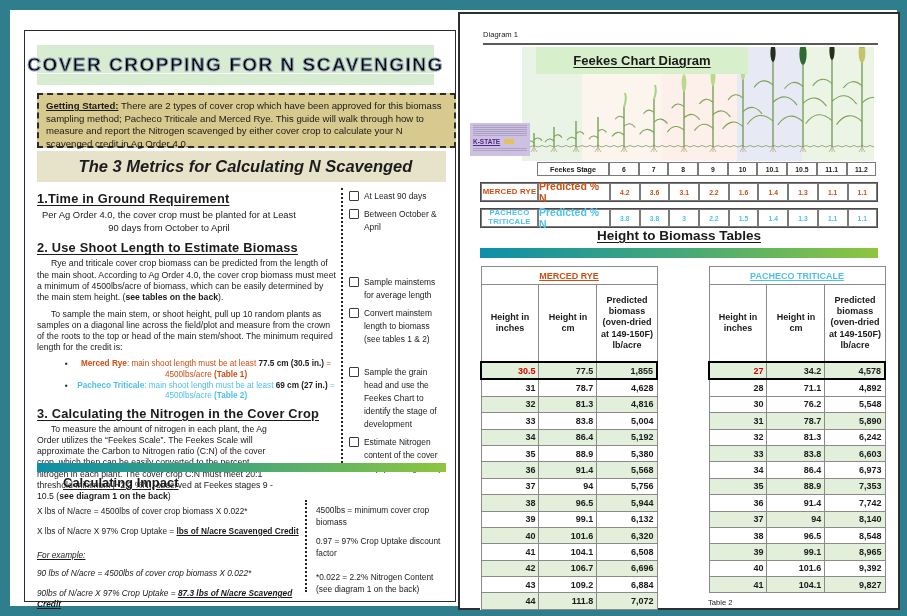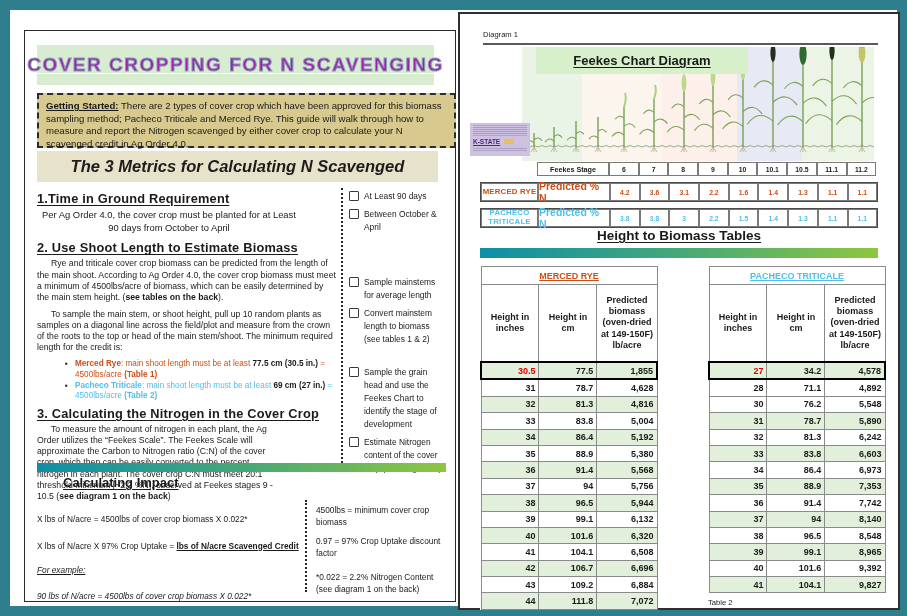--- a/index.html
+++ b/index.html
@@ -18,57 +18,57 @@
   .b{font-weight:bold;}
   .u{text-decoration:underline;}
   .i{font-style:italic;}
   .orange{color:#cf4e14;}
   .blue{color:#4fc0ea;}
 
   
   .title-box{position:absolute;left:12px;top:14px;width:397px;height:40px;background:#d7ecd0;
     display:flex;align-items:center;justify-content:center;}
   .outline-title{
-    font-size:19px;font-weight:800;letter-spacing:1.5px;color:#a21caf;
+    font-size:19px;font-weight:800;letter-spacing:1.5px;color:#000000;
     -webkit-text-stroke:1px #8a98b5;
     text-decoration:underline;text-decoration-color:#ffffff;text-underline-offset:2px;
     white-space:nowrap;
   }
   .getting-started{position:absolute;left:12px;top:62px;width:401px;height:41px;background:#d8c98e;
     border:2px dashed #2b2b2b;padding:5px 7px;font-size:9.6px;line-height:1.32;}
   .metrics-strip{position:absolute;left:12px;top:120px;width:401px;height:31px;background:#e7e2ca;
-    display:flex;align-items:center;justify-content:center;}
+    display:flex;align-items:center;justify-content:center;padding-left:8px;}
   .metrics-strip span{font-size:16.5px;font-style:italic;font-weight:600;color:#1c1c1c;}
 
   .content-row{position:absolute;left:12px;top:157px;width:409px;height:276px;display:flex;}
   .main-col{width:300px;}
   .ck-divider{border-left:2.5px dotted #222;margin:0 6px 0 4px;height:283px;}
   .ck-col{position:relative;width:96px;}
   .ckg{position:absolute;left:0;right:0;}
   .ckg0{top:2px;} .ckg1{top:88px;} .ckg2{top:178px;}
   .ck-item{display:flex;gap:5px;margin-bottom:5px;}
   .ck-box{flex:0 0 auto;width:8px;height:8px;border:1.3px solid #3a3a3a;background:#fff;margin-top:1px;border-radius:1px;}
   .ck-label{font-size:8.4px;line-height:1.55;}
 
   .sec-h{font-size:12.8px;font-weight:bold;text-decoration:underline;text-underline-offset:2px;
     margin:3px 0 3px 0;letter-spacing:.2px;}
   .main-col p{margin:0 0 6px 0;font-size:8.7px;line-height:1.28;}
   .p-center{text-align:center;font-size:9.4px !important;line-height:1.35 !important;width:88%;}
   .ind{text-indent:14px;}
-  .bullets{margin:0 0 4px 28px;}
+  .bullets{margin:0 0 4px 28px;text-align:center;}
   .bullet{position:relative;padding-left:10px;font-size:8.2px;line-height:1.3;}
   .bullet:before{content:"▪";position:absolute;left:0;top:0;font-size:8px;color:#111;}
 
   .grad-bar{background:linear-gradient(90deg,#0e8fa8,#45a878,#8dc63f);}
   #left-grad{position:absolute;left:12px;top:432px;width:409px;height:9px;}
   .calc-h{position:absolute;left:38px;top:444px;font-size:13px;font-weight:bold;
     text-decoration:underline;text-underline-offset:2px;}
   .formula-row{position:absolute;left:12px;top:467px;width:409px;display:flex;}
   .f-left{width:266px;font-size:8.3px;line-height:1.3;}
-  .f-left .fl{margin:16px 0 9px 0;}
+  .f-left .fl{margin:8px 0 9px 0;}
   .f-left .tight{margin:0 0 1px 0;}
   .f-divider{border-left:2.5px dotted #222;height:92px;margin:2px 9px 0 2px;}
   .f-right{flex:1;font-size:8.3px;line-height:1.45;padding-top:6px;}
   .f-right p{margin:0 0 7px 0;}
 
   
   .diagram-label{position:absolute;left:23px;top:16px;font-size:7.6px;color:#222;}
   .diagram-rule{position:absolute;left:23px;top:29px;width:395px;height:2px;background:#5a5a5a;}
 
   .figure{position:absolute;left:10px;top:33px;width:409px;height:132px;}

